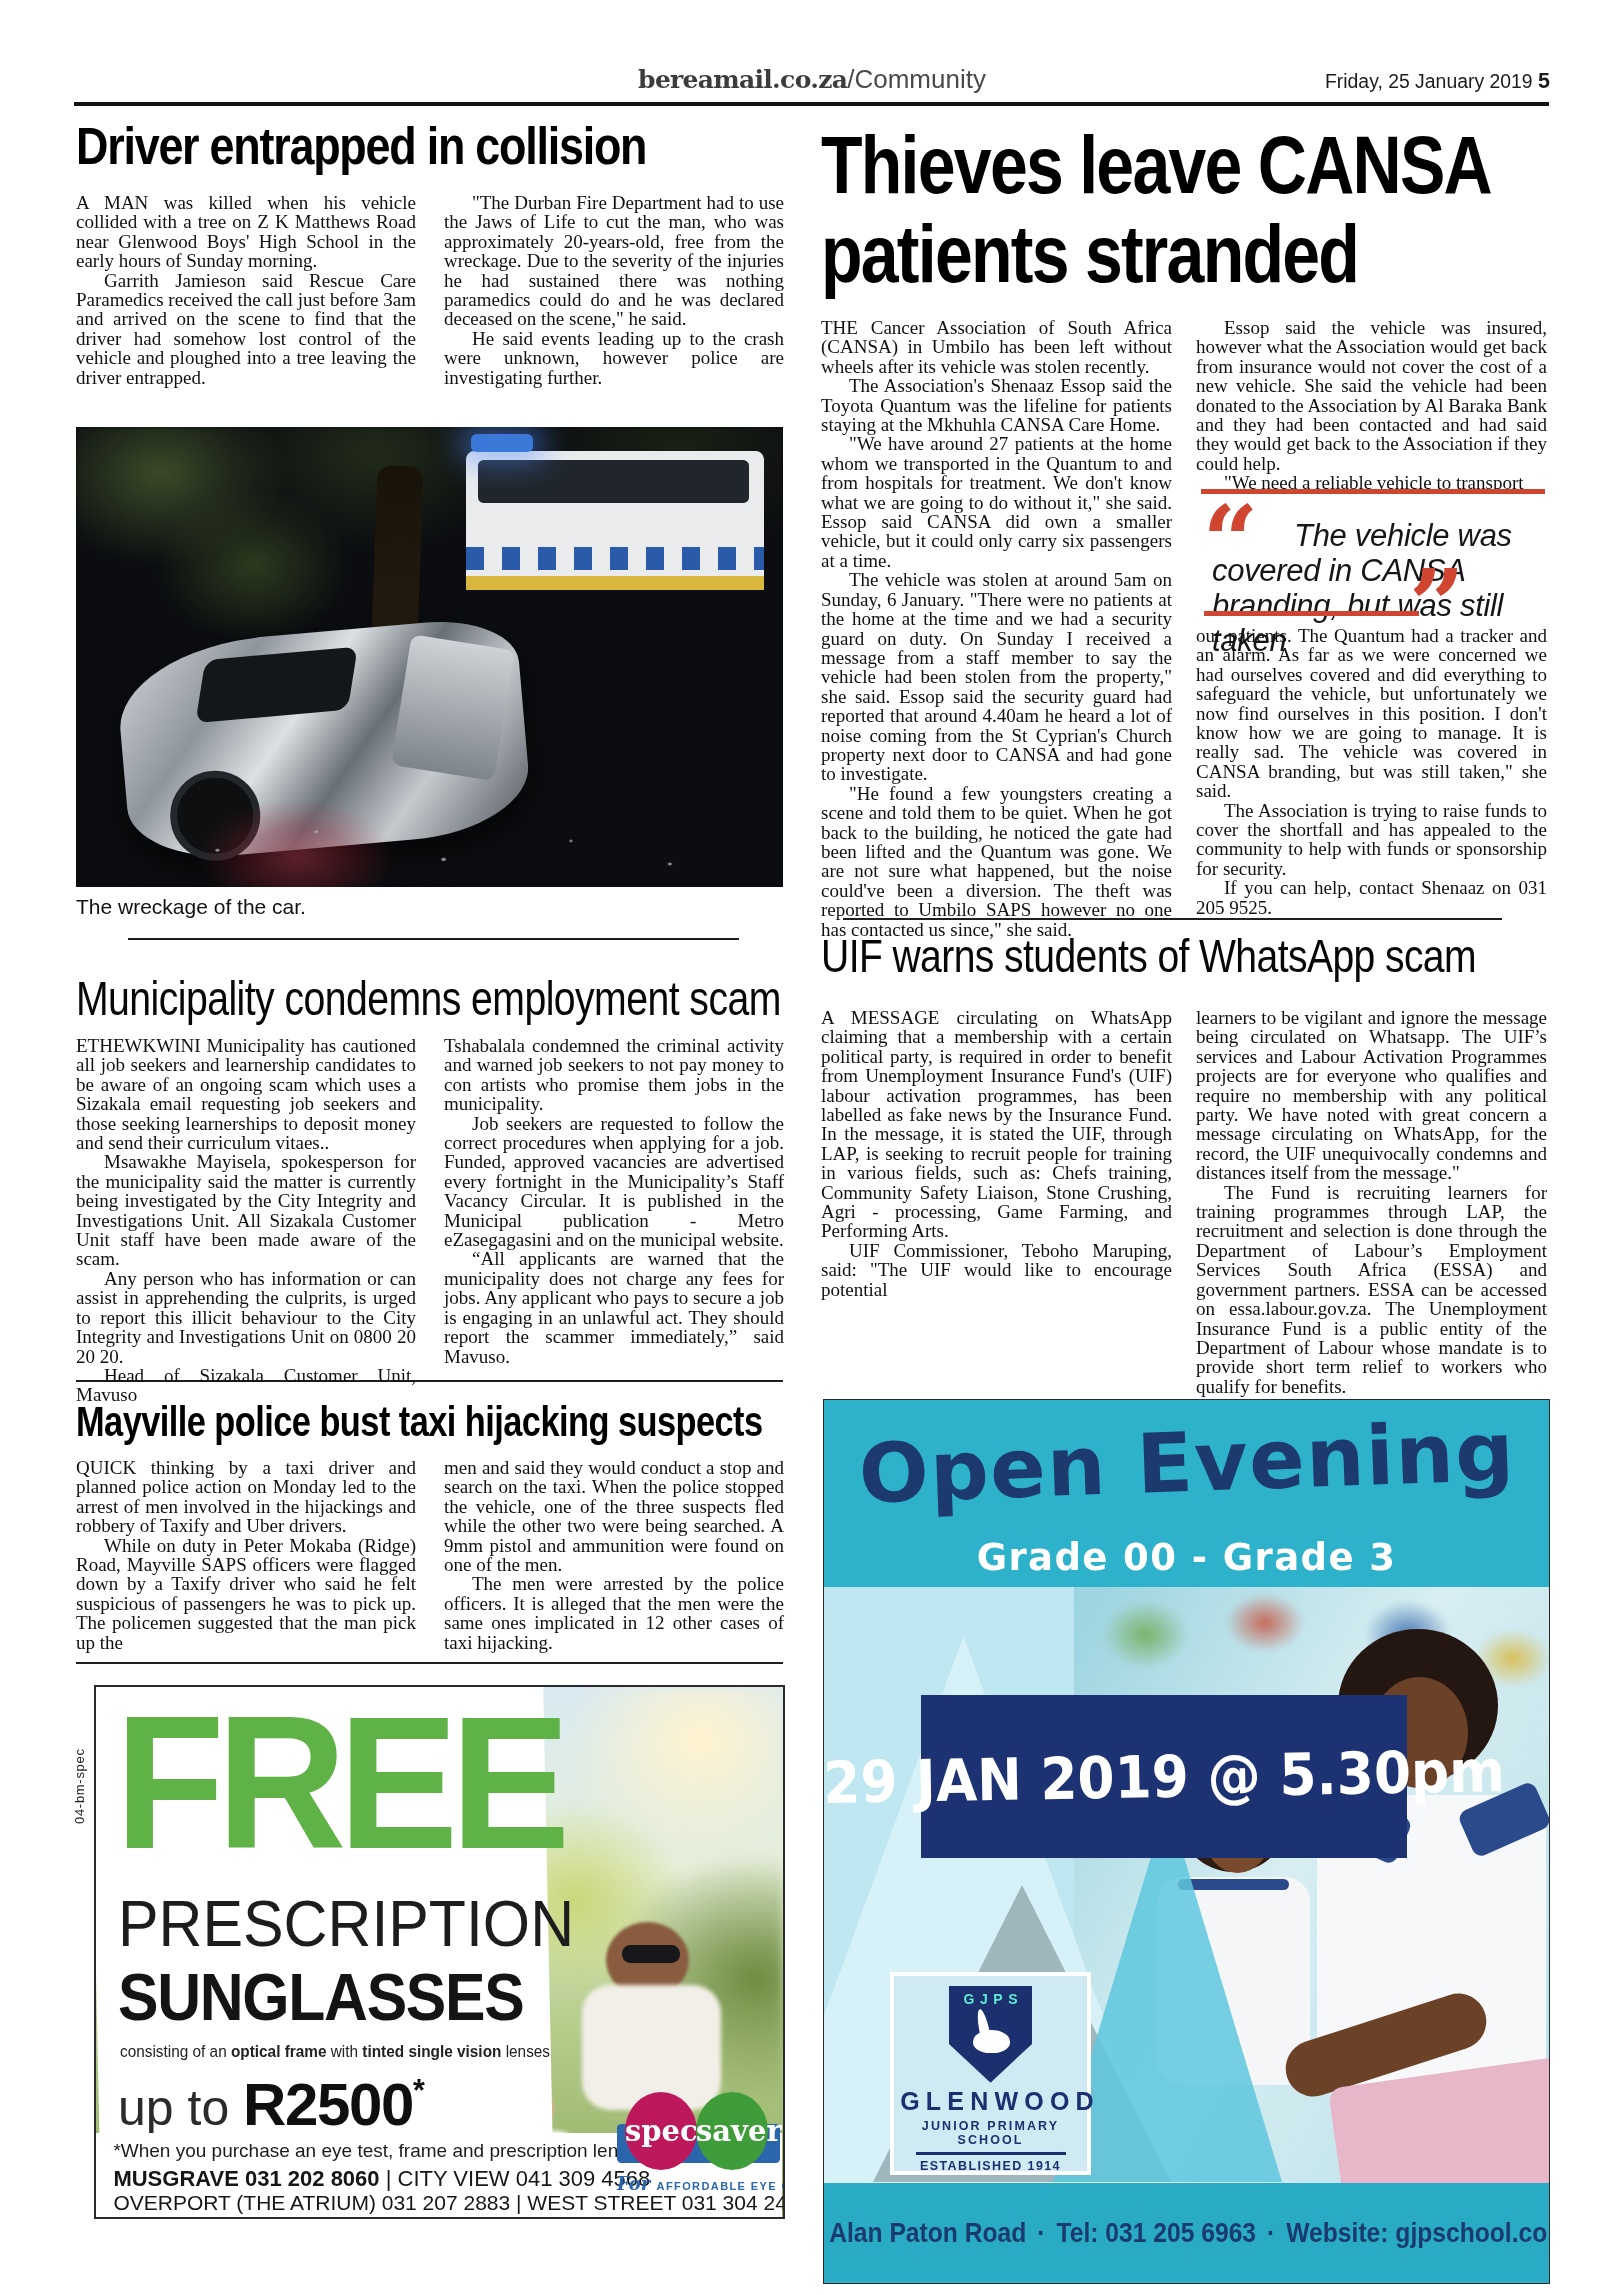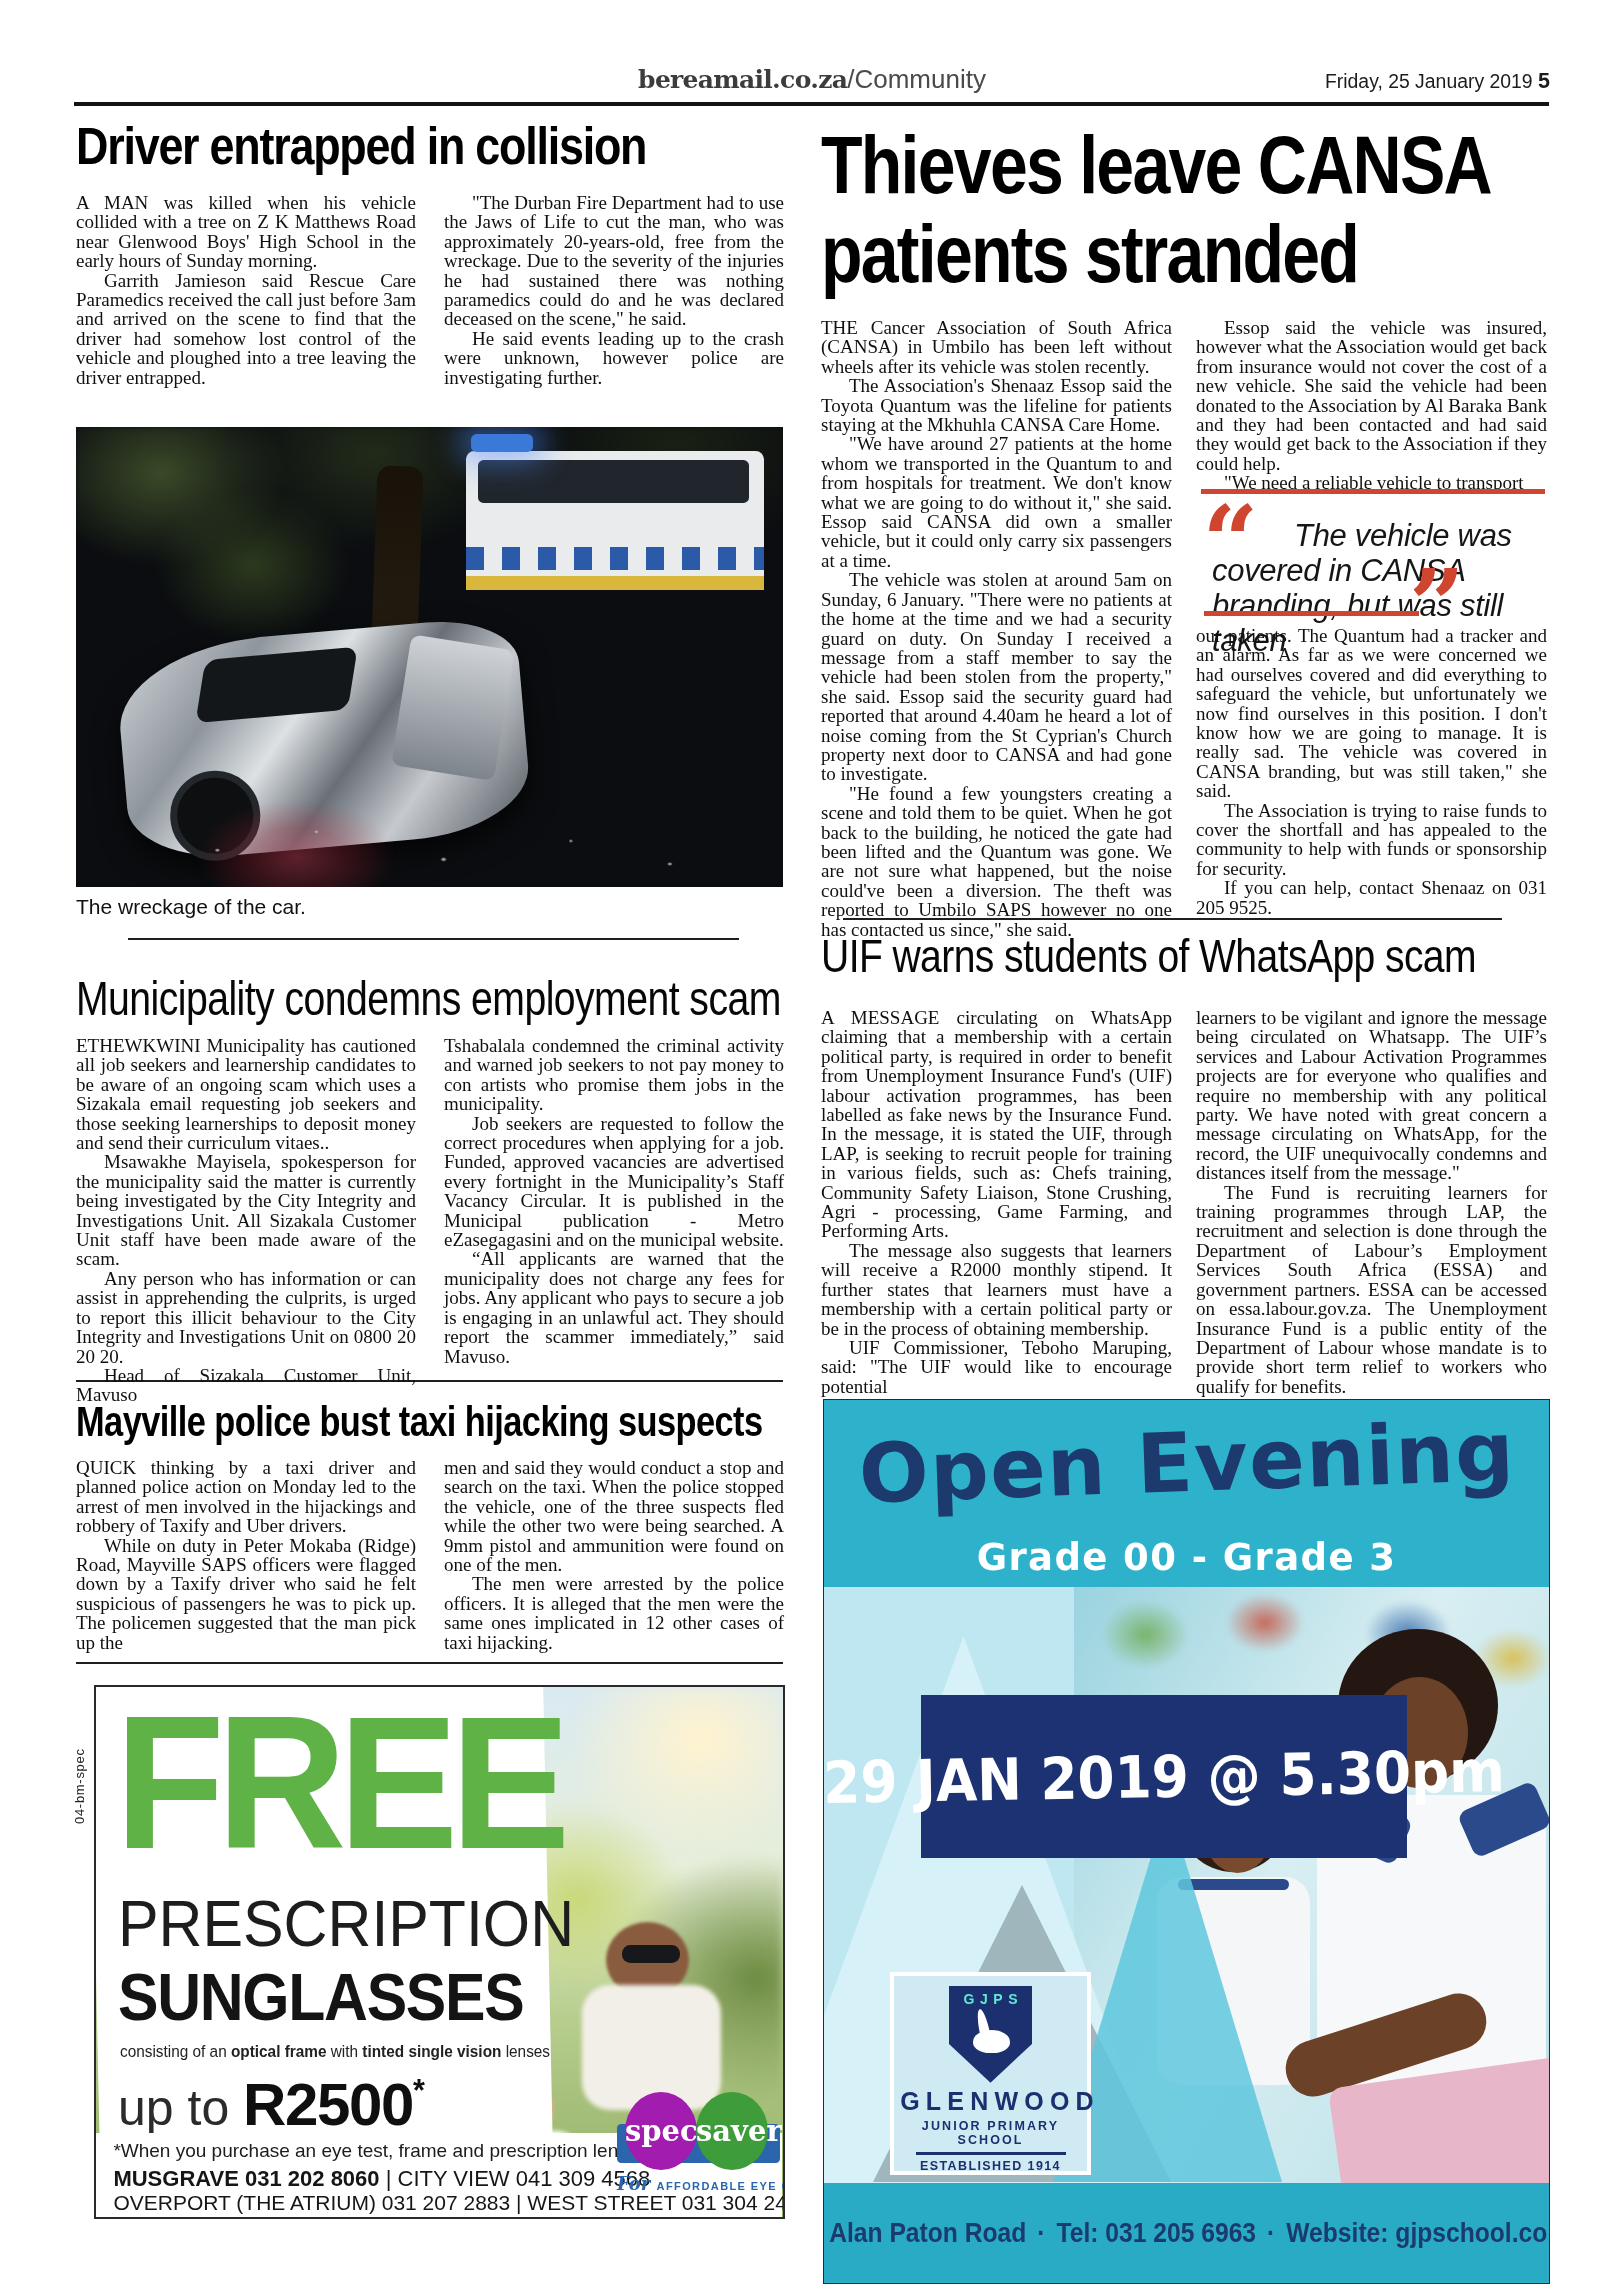--- a/index.html
+++ b/index.html
@@ -101,21 +101,21 @@
   .sp-strip{position:absolute;left:0;top:446px;width:686px;height:85px;background:#ffffff;}
   .sp-disc{position:absolute;left:17.4px;top:453px;font:19px "Liberation Sans",sans-serif;color:#1c1c1c;}
   .sp-st1{position:absolute;left:17.4px;top:479px;font:22px "Liberation Sans",sans-serif;color:#161616;white-space:nowrap;}
   .sp-st1 .b{font-weight:700;}
   .sp-st2{position:absolute;left:17.4px;top:504px;font:21px "Liberation Sans",sans-serif;color:#161616;white-space:nowrap;}
   .sp-terms{position:absolute;left:17.4px;top:528px;font:17.4px "Liberation Sans",sans-serif;color:#222;white-space:nowrap;}
   .sp-logo{position:absolute;left:521px;top:404px;width:163px;height:108px;}
   .sp-banner{position:absolute;left:0;top:33px;width:163px;height:39px;background:#2b66ad;border-radius:4.2px;}
   .sp-ell{position:absolute;top:1.4px;width:72px;height:78px;border-radius:50%;text-align:center;
     font:700 29px/78px "DejaVu Serif",serif;color:#fff;}
-  .sp-ell.blue{left:8px;background:#a21caf;}
+  .sp-ell.blue{left:8px;background:#be185d;}
   .sp-ell.green{left:79px;background:#3f9c3a;}
   .sp-tag{position:absolute;left:0;top:82px;width:163px;white-space:nowrap;}
   .sp-tag .scr{font:italic 700 18px "DejaVu Serif",serif;color:#2b66ad;}
   .sp-tag .caps{font:700 11px "Liberation Sans",sans-serif;color:#2b66ad;letter-spacing:1.4px;}
   .vcode{position:absolute;left:72px;top:1692px;width:16.7px;height:132px;
     writing-mode:vertical-rl;transform:rotate(180deg);font:13px "Liberation Sans",sans-serif;color:#222;letter-spacing:0.7px;}
   
   .gw{position:absolute;left:823px;top:1399px;width:727px;height:885px;background:#2eb2cb;
      border:1.4px solid #2a2a2a;box-sizing:border-box;overflow:hidden;}
   .gw-title{position:absolute;left:50%;top:18px;transform:translateX(-50%) rotate(-2deg);
@@ -254,21 +254,20 @@
   </div>
   <div class="col" style="left:444px;top:1036px;width:340px;">
     <p>Tshabalala condemned the criminal activity and warned job seekers to not pay money to con artists who promise them jobs in the municipality.</p>
     <p class="ind">Job seekers are requested to follow the correct procedures when applying for a job. Funded, approved vacancies are advertised every fortnight in the Municipality’s Staff Vacancy Circular. It is published in the Municipal publication - Metro eZasegagasini and on the municipal website.</p>
     <p class="ind">“All applicants are warned that the municipality does not charge any fees for jobs. Any applicant who pays to secure a job is engaging in an unlawful act. They should report the scammer immediately,” said Mavuso.</p>
   </div>
 
   <div class="hM" style="left:821px;top:929px;font-size:46px;letter-spacing:-0.7px;transform:scaleX(.85);">UIF warns students of WhatsApp scam</div>
   <div class="col" style="left:821px;top:1008px;width:351px;">
     <p>A MESSAGE circulating on WhatsApp claiming that a membership with a certain political party, is required in order to benefit from Unemployment Insurance Fund's (UIF) labour activation programmes, has been labelled as fake news by the Insurance Fund. In the message, it is stated the UIF, through LAP, is seeking to recruit people for training in various fields, such as: Chefs training, Community Safety Liaison, Stone Crushing, Agri - processing, Game Farming, and Performing Arts.</p>
-    <p class="ind">The message also suggests that learners will receive a R2000 monthly stipend. It further states that learners must have a membership with a certain political party or be in the process of obtaining membership.</p>
     <p class="ind">UIF Commissioner, Teboho Maruping, said: "The UIF would like to encourage potential</p>
   </div>
   <div class="col" style="left:1196px;top:1008px;width:351px;">
     <p>learners to be vigilant and ignore the message being circulated on Whatsapp. The UIF’s services and Labour Activation Programmes projects are for everyone who qualifies and require no membership with any political party. We have noted with great concern a message circulating on WhatsApp, for the record, the UIF unequivocally condemns and distances itself from the message."</p>
     <p class="ind">The Fund is recruiting learners for training programmes through LAP, the recruitment and selection is done through the Department of Labour’s Employment Services South Africa (ESSA) and government partners. ESSA can be accessed on essa.labour.gov.za. The Unemployment Insurance Fund is a public entity of the Department of Labour whose mandate is to provide short term relief to workers who qualify for benefits.</p>
   </div>
 
   <div class="hB" style="left:76px;top:1397px;font-size:43px;letter-spacing:-0.7px;transform:scaleX(.8);">Mayville police bust taxi hijacking suspects</div>
   <div class="col" style="left:76px;top:1458px;width:340px;">
     <p>QUICK thinking by a taxi driver and planned police action on Monday led to the arrest of men involved in the hijackings and robbery of Taxify and Uber drivers.</p>

